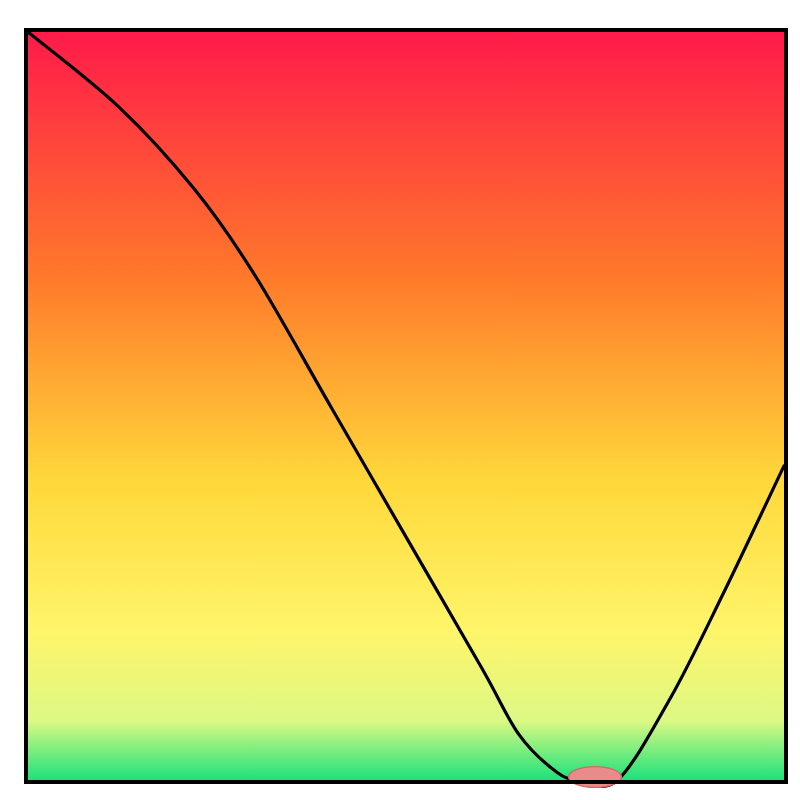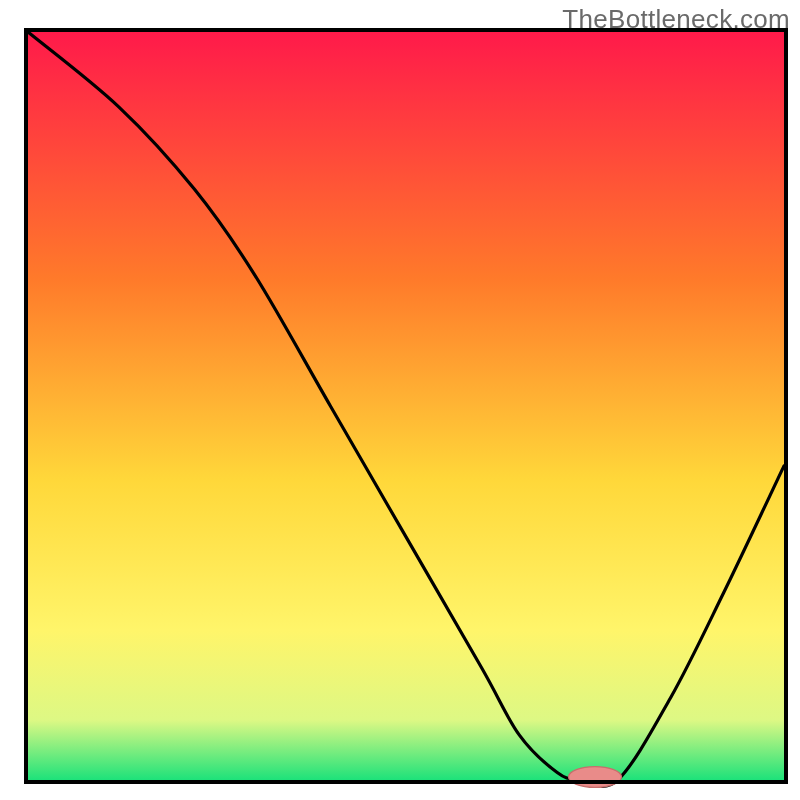--- a/index.html
+++ b/index.html
@@ -30,21 +30,20 @@
     position: absolute;
     left: 0;
     top: 0;
   }
 </style>
 </head>
 <body>
 
 <div class="chart-container">
 
-  <div class="watermark">TheBottleneck.com</div>
 
   <svg class="plot" width="800" height="800" viewBox="0 0 800 800">
     <defs>
       <linearGradient id="bg-grad" x1="0" y1="0" x2="0" y2="1">
         <stop id="g0" offset="0%" stop-color="#ff1a4a"></stop>
         <stop id="g1" offset="33%" stop-color="#ff7a2a"></stop>
         <stop id="g2" offset="60%" stop-color="#ffd83a"></stop>
         <stop id="g3" offset="80%" stop-color="#fff56a"></stop>
         <stop id="g4" offset="92%" stop-color="#ddf884"></stop>
         <stop id="g5" offset="100%" stop-color="#1de27a"></stop>

